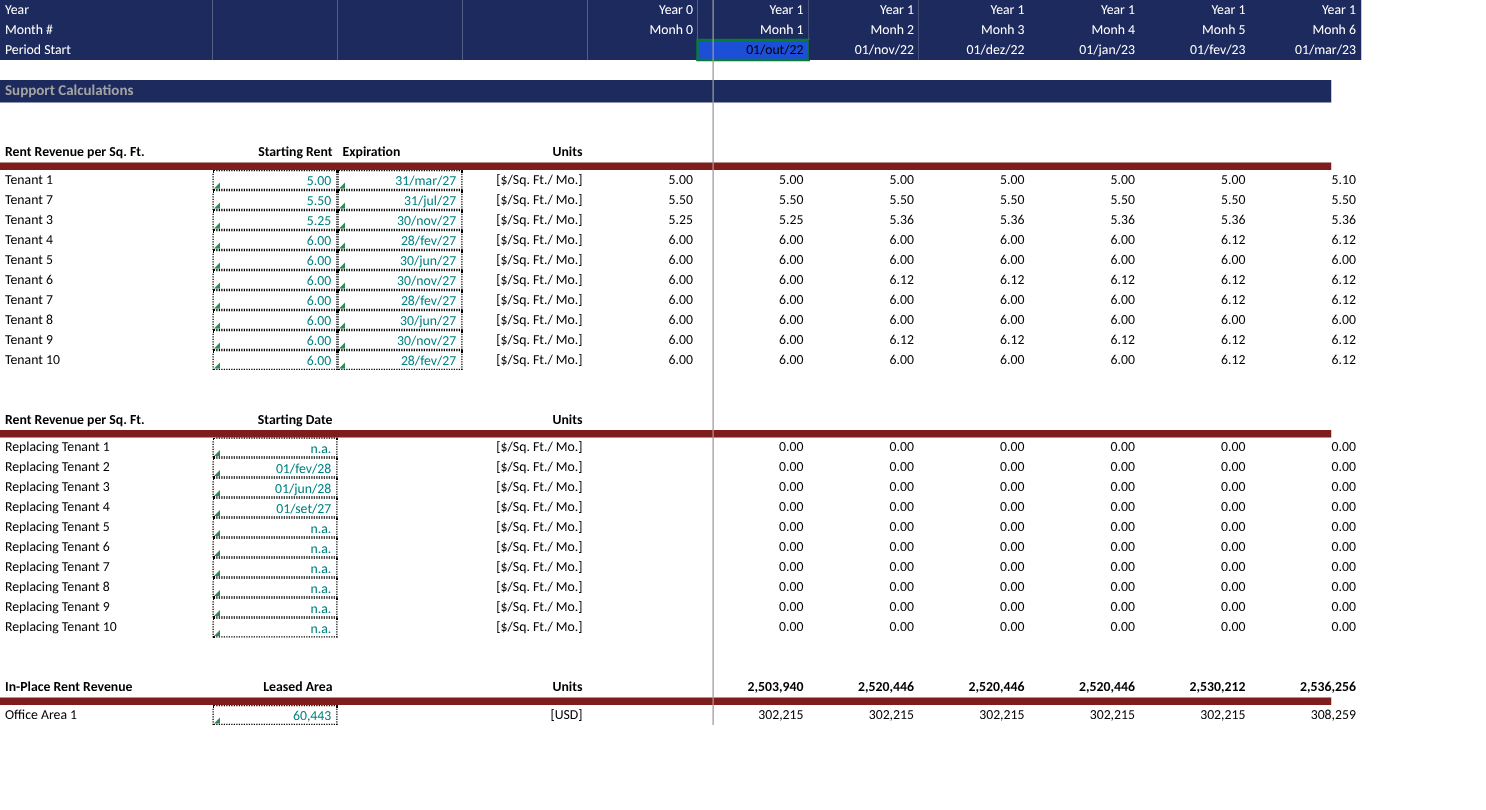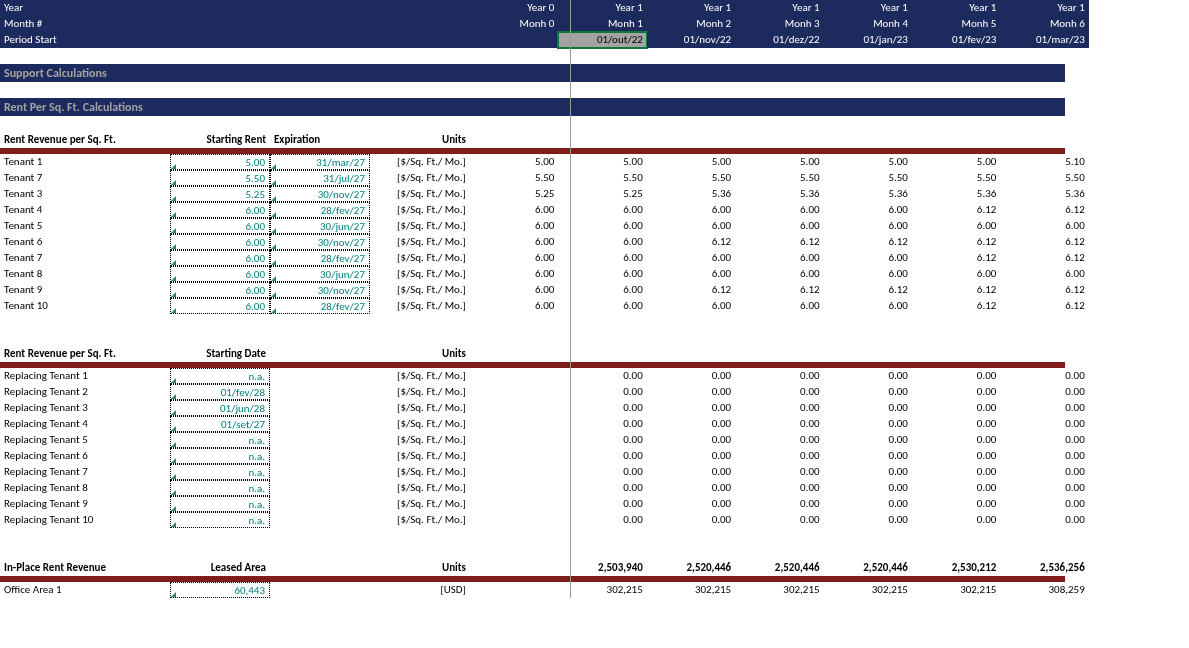--- a/index.html
+++ b/index.html
@@ -16,21 +16,21 @@
   .r { text-align: right; }
   .header-dark { background: #1d2a5d; color: #fff; }
   .section-bar { background: #1d2a5d; color: #a3a3a3; font-weight: bold; font-size: 12px; padding: 2px 4px; }
   .bold { font-weight: bold; }
   .italic { }
   .underline-row { border-bottom: 6px solid #7f1d1d; }
   .teal { color: #008080; }
   .dotted { border: 1px dotted #000; position: relative; }
   .tri { position: absolute; width:0; height:0; border-style:solid; border-width:0 0 5px 5px; border-color: transparent transparent #2e8b57 transparent; left:0; bottom:0; }
   .spacer-row .cell { height: 16px; }
-  .sel { outline: 2px solid #0a7a3b; outline-offset: -1px; background:#a3a3a3; color:#000; }
+  .sel { outline: 2px solid #0a7a3b; outline-offset: -1px; background:#1d4ed8; color:#000; }
   .vline { position:absolute; top:0; bottom:0; left:570px; width:1px; background:#9a9a9a; pointer-events:none; }
   .wrap { position:relative; width:1065px; }
 </style>
 </head>
 <body>
 
 <div class="wrap">
 <div class="vline"></div>
 
 <div class="grid">
@@ -74,21 +74,20 @@
 </div>
 
 <div class="grid spacer-row">
       <div class="cell" style="grid-column:1/12"></div>
     </div>
 
 <div class="section-bar">Support Calculations</div>
 <div class="grid spacer-row">
       <div class="cell" style="grid-column:1/12"></div>
     </div>
-<div class="section-bar">Rent Per Sq. Ft. Calculations</div>
 <div class="grid spacer-row">
       <div class="cell" style="grid-column:1/12"></div>
     </div>
 
 <div class="grid underline-row">
   <div class="cell bold">Rent Revenue per Sq. Ft.</div>
   <div class="cell bold r">Starting Rent</div>
   <div class="cell bold">Expiration</div>
   <div class="cell bold r">Units</div>
   <div class="cell"></div>

